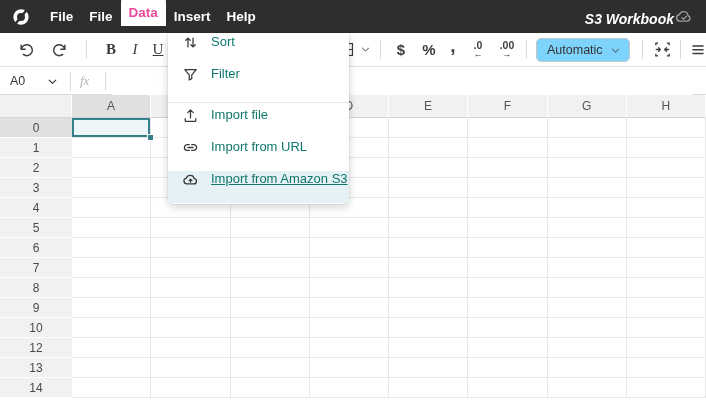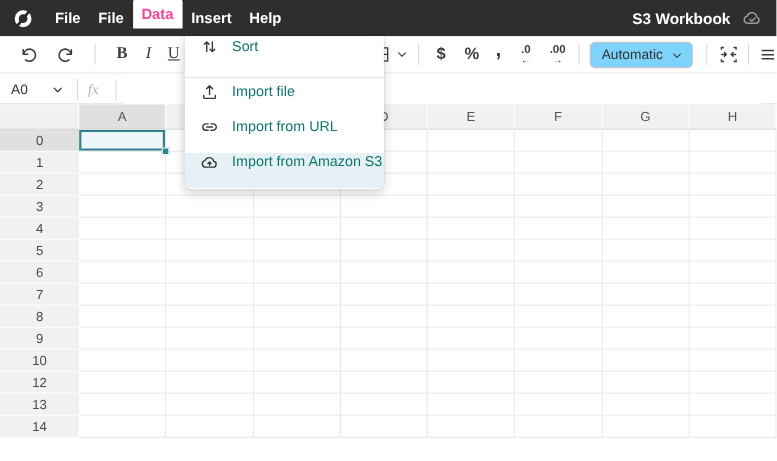--- a/index.html
+++ b/index.html
@@ -13,21 +13,21 @@
 
   
   .topbar { position:absolute; left:0; top:0; width:706px; height:33px;
     background:var(--topbar-bg); display:flex; align-items:center; }
   .logo { width:30px; height:33px; display:flex; align-items:center; justify-content:center; margin-left:6px; }
   .nav { display:flex; align-items:stretch; height:47px; padding-left:6px; }
   .nav-item { display:flex; align-items:center; padding:0 8px; color:#fff;
     font-size:13.5px; font-weight:bold; cursor:default; }
   .nav-item.active { background:#fff; color:#ec4899; border-radius:4px 4px 0 0;
     margin-top:5px; height:28px; align-self:flex-start; }
-  .topbar-right { margin-left:auto; display:flex; align-items:center; gap:10px; padding-right:12px; }
+  .topbar-right { margin-left:auto; display:flex; align-items:flex-end; padding-right:12px;font-style:italic; }
   .doc-title { color:#fff; font-size:14px; font-weight:bold; }
 
   
   .toolbar { position:absolute; left:0; top:33px; width:706px; height:34px;
     background:#fff; border-bottom:1px solid #E3E3E3; }
   .tb { position:absolute; top:0; height:33px; display:flex; align-items:center;
     justify-content:center; color:#3C3C3C; }
   .tb-btn { cursor:pointer; }
   .vdiv { position:absolute; top:7px; height:19px; width:1px; background:#DADADA; }
   .fmt-b { font-weight:bold; font-size:15px; font-family:"Liberation Serif", serif; }
@@ -71,21 +71,21 @@
   .cell.selected { background:var(--sel-fill); box-shadow:inset 0 0 0 2px var(--accent); }
   .fill-handle { position:absolute; right:-4px; bottom:-4px; width:7px; height:7px;
     background:var(--accent); border:1px solid #fff; z-index:5; }
 
   
   .menu { position:absolute; left:168px; top:33px; width:181px; background:#fff;
     border-radius:0 0 6px 6px; box-shadow:0 3px 10px rgba(0,0,0,.18), 0 0 0 1px rgba(0,0,0,.04);
     padding:1px 0; z-index:20; }
   .menu-item { height:32px; display:flex; gap:12px;
     padding:0 14px; font-size:13px; color:#0f766e; cursor:pointer; white-space:nowrap; }
-  .menu-item.hl { background:var(--menu-hl); }
+  .menu-item.hl { background:var(--menu-hl);text-decoration:underline; }
   .menu-item svg { flex:0 0 auto; }
   .menu-div { height:1px; background:#E6E6E6; margin:4px 0; }
 
   svg.ic { display:block; }
 </style>
 </head>
 <body>
 
 <div class="app">
 
@@ -362,20 +362,28 @@
 
   <div class="menu" id="data-menu">
       <div class="menu-item">
         <span>
           <svg class="ic" width="17" height="17" viewBox="0 0 20 20">
             <path d="M7 15.2V4.8M7 4.8L4.4 7.4M7 4.8l2.6 2.6M13 4.8v10.4m0 0l-2.6-2.6M13 15.2l2.6-2.6" fill="none" stroke="#3A3A3A" stroke-width="1.5" stroke-linecap="round" stroke-linejoin="round"></path>
           </svg>
         </span>
         <span>Sort</span>
       </div>
+      <div class="menu-item">
+        <span>
+          <svg class="ic" width="17" height="17" viewBox="0 0 20 20">
+            <path d="M3.3 4.3h13.4l-5.2 6.1v4.4l-3 1.6v-6z" fill="none" stroke="#3A3A3A" stroke-width="1.5" stroke-linecap="round" stroke-linejoin="round"></path>
+          </svg>
+        </span>
+        <span>Filter</span>
+      </div>
       <div class="menu-div"></div>
       <div class="menu-item">
         <span>
           <svg class="ic" width="17" height="17" viewBox="0 0 20 20">
             <path d="M10 12.8V3.4M10 3.4L6.8 6.6M10 3.4l3.2 3.2M3.8 13.8v2.3a.9.9 0 0 0 .9.9h10.6a.9.9 0 0 0 .9-.9v-2.3" fill="none" stroke="#3A3A3A" stroke-width="1.5" stroke-linecap="round" stroke-linejoin="round"></path>
           </svg>
         </span>
         <span>Import file</span>
       </div>
       <div class="menu-item">

